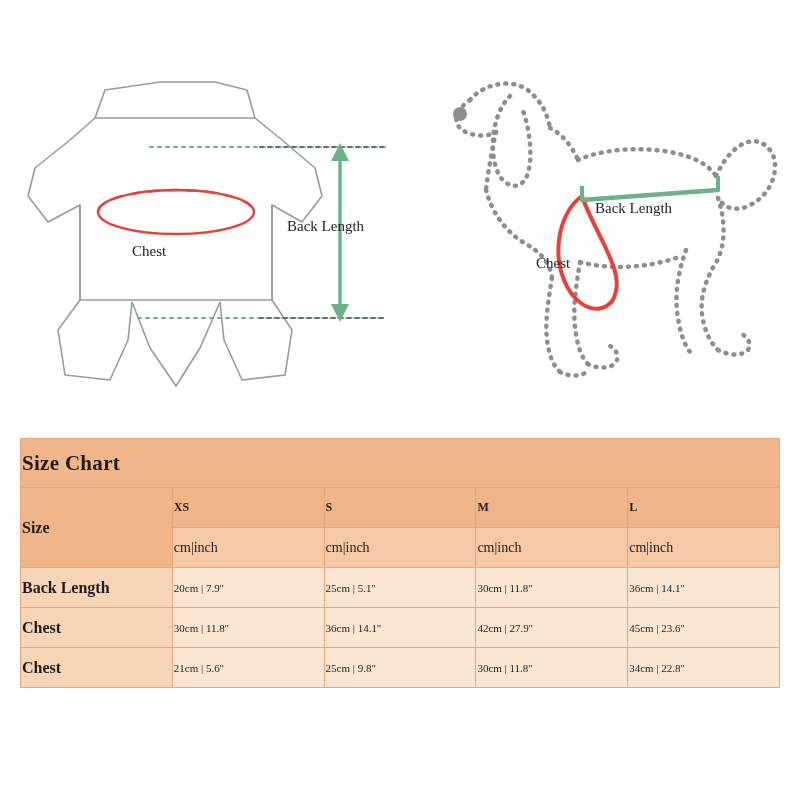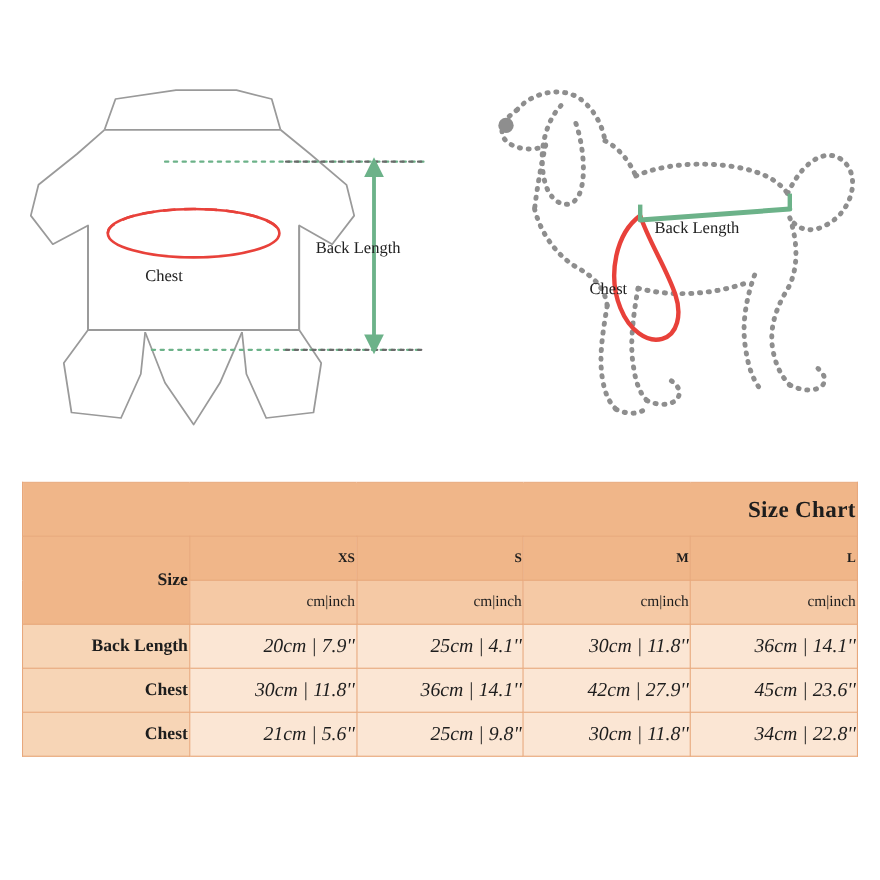--- a/index.html
+++ b/index.html
@@ -53,21 +53,21 @@
   #size-chart {
     position: absolute;
     left: 20px;
     top: 438px;
     width: 760px;
     border-collapse: collapse;
     table-layout: fixed;
   }
   #size-chart td, #size-chart th {
     border: 1px solid #e8a87c;
-    text-align: right;
+    text-align: left;
     vertical-align: middle;
     font-family: "Liberation Serif", serif;
     color: #1d1d1d;
   }
   .chart-title {
     background: #f0b689;
     font-size: 21px;
     font-weight: bold;
     height: 46px;
     letter-spacing: .3px;
@@ -91,23 +91,22 @@
     height: 37px;
   }
   .row-label {
     background: #f7d5b6;
     font-size: 16px;
     font-weight: bold;
     height: 37px;
   }
   .data-cell {
     background: #fbe6d4;
-    font-size: 18px;
-    height: 37px;
-    font-style: italic;
+    font-size: 11px;
+    height: 37px;
   }
   .col-first { width: 136px; }
 </style>
 </head>
 <body>
 
 <div id="page">
 
   <div id="illustrations">
 
@@ -221,21 +220,21 @@
       <tr>
         <td class="hdr-unit">cm|inch</td>
         <td class="hdr-unit">cm|inch</td>
         <td class="hdr-unit">cm|inch</td>
         <td class="hdr-unit">cm|inch</td>
       </tr>
 
       <tr>
         <td class="row-label col-first">Back Length</td>
         <td class="data-cell">20cm | 7.9''</td>
-        <td class="data-cell">25cm | 4.1''</td>
+        <td class="data-cell">25cm | 5.1''</td>
         <td class="data-cell">30cm | 11.8''</td>
         <td class="data-cell">36cm | 14.1''</td>
       </tr>
       <tr>
         <td class="row-label col-first">Chest</td>
         <td class="data-cell">30cm | 11.8''</td>
         <td class="data-cell">36cm | 14.1''</td>
         <td class="data-cell">42cm | 27.9''</td>
         <td class="data-cell">45cm | 23.6''</td>
       </tr>

